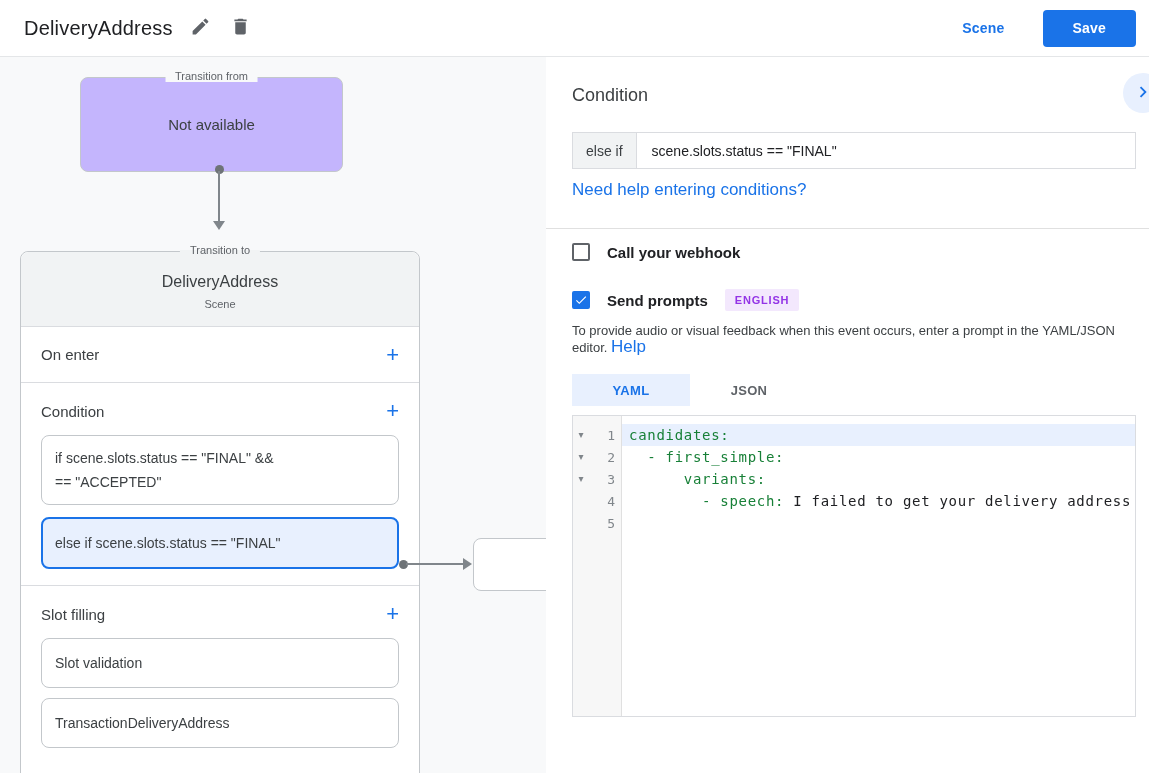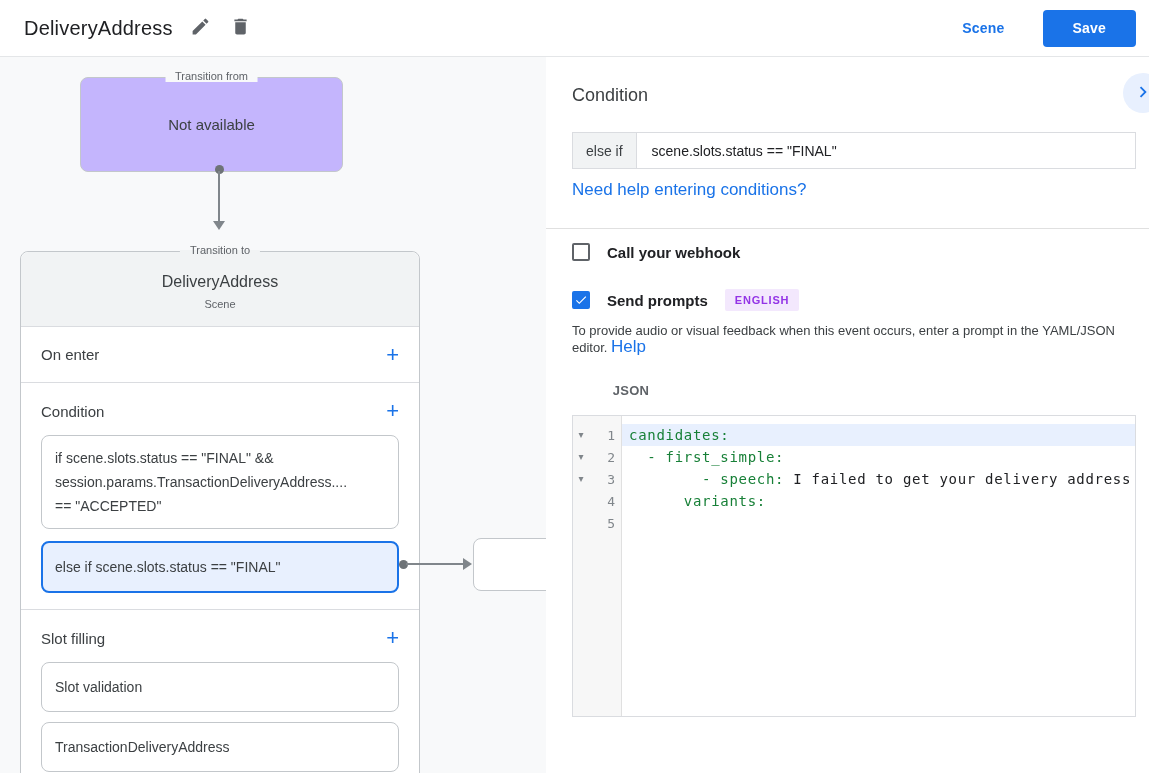--- a/index.html
+++ b/index.html
@@ -179,21 +179,20 @@
       </div>
 
       <div class="card-section">
         <div class="section-head">
           <span class="section-label">Condition</span>
           <button class="plus-btn">+</button>
         </div>
         <div>
             <div class="cond-box">
               <div>if scene.slots.status == "FINAL" &amp;&amp;</div>
-              <div>session.params.TransactionDeliveryAddress....</div>
               <div>== "ACCEPTED"</div>
             </div>
             <div class="cond-box selected">
               <div>else if scene.slots.status == "FINAL"</div>
             </div>
           </div>
       </div>
 
       <div class="card-section">
         <div class="section-head">
@@ -247,20 +246,21 @@
             <path fill="#fff" d="M9 16.17 4.83 12l-1.42 1.41L9 19 21 7l-1.41-1.41z"></path>
           </svg>
       </div>
       <span class="check-label">Send prompts</span>
       <span class="lang-badge">ENGLISH</span>
     </div>
 
     <div class="desc"><span>To provide audio or visual feedback when this event occurs, enter a prompt in the YAML/JSON editor.</span> <a class="link">Help</a></div>
 
     <div class="tabs">
+        <div class="tab active">YAML</div>
         <div class="tab">JSON</div>
       </div>
 
     <div class="editor">
       <div class="gutter">
           <div class="gutter-row">
             <span class="fold">▾</span>
             <span class="lnum">1</span>
           </div>
           <div class="gutter-row">
@@ -276,19 +276,19 @@
             <span class="lnum">4</span>
           </div>
           <div class="gutter-row">
             <span class="fold"></span>
             <span class="lnum">5</span>
           </div>
         </div>
       <div class="code">
           <div class="code-row active"><span class="tok-key">candidates:</span></div>
           <div class="code-row"><span class="tok-key">  - first_simple:</span></div>
+          <div class="code-row"><span class="tok-key">      variants:</span></div>
           <div class="code-row"><span class="tok-key">        - speech:</span><span class="tok-plain"> I failed to get your delivery address</span></div>
-          <div class="code-row"><span class="tok-key">      variants:</span></div>
           <div class="code-row"></div>
         </div>
     </div>
   </div>
 </div>
 
 </body></html>

